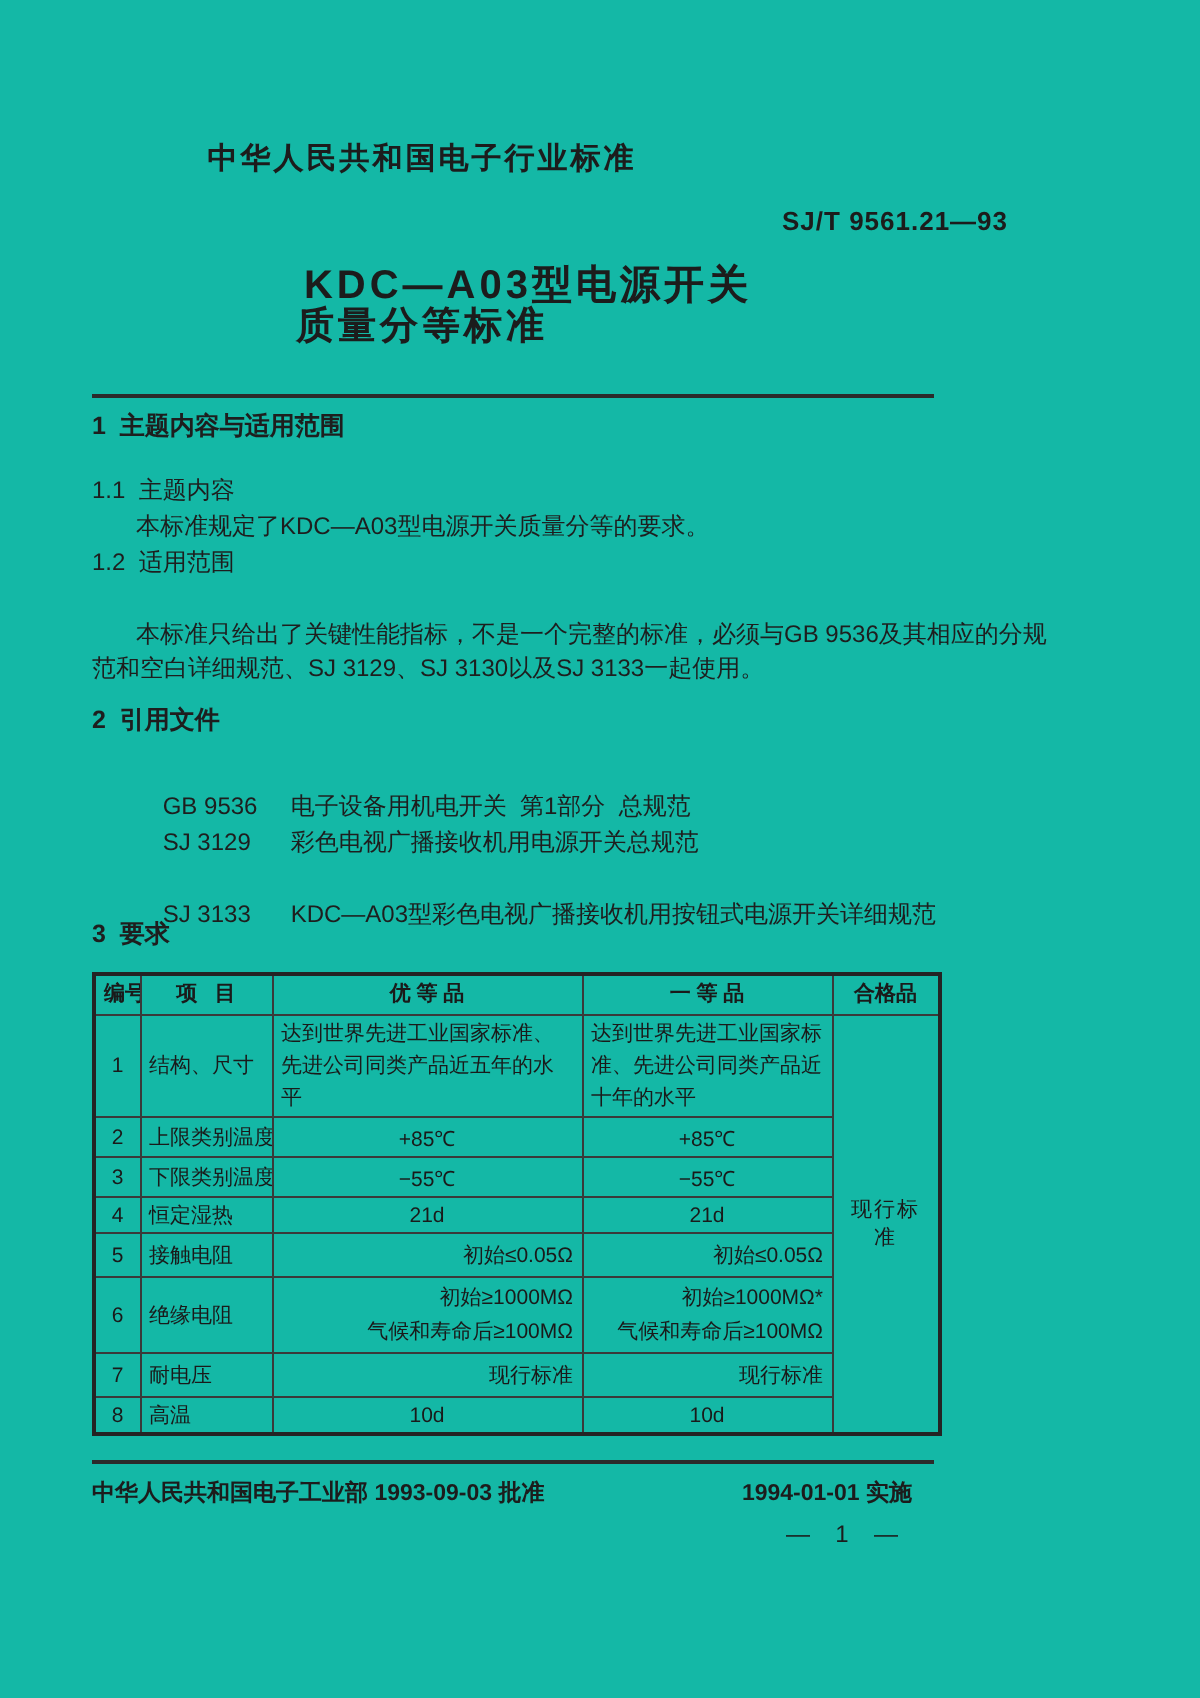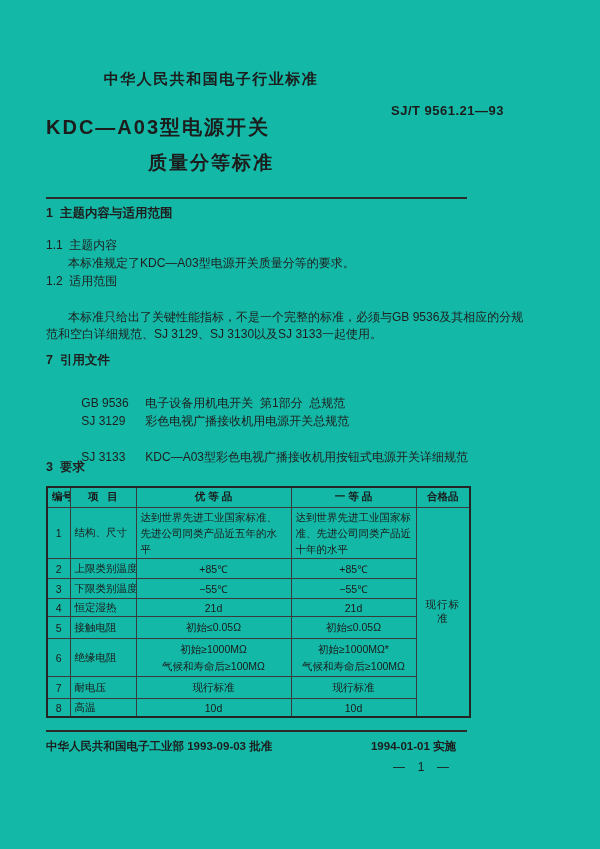--- a/index.html
+++ b/index.html
@@ -10,21 +10,21 @@
     font-family:Liberation Sans, sans-serif;
     overflow:hidden; margin:0 auto;
     box-shadow:0 0 4px rgba(0,0,0,.25);
   }
   .abs { position:absolute; white-space:pre-wrap; }
 
   .org-label   { left:46px; top:70px;  width:330px; text-align:center;
                  font-size:15px; font-weight:bold; letter-spacing:1.5px; }
   .std-number  { left:361px; top:103px; font-size:13px; font-weight:bold;
                  letter-spacing:.5px;margin-left:30px; }
-  .title-1     { left:46px; top:114px; width:330px; text-align:left;
+  .title-1     { left:46px; top:129px; width:330px; text-align:right;
                  font-size:20px; font-weight:bold; letter-spacing:2px; }
   .title-2     { left:46px; top:150px; width:330px; text-align:center;
                  font-size:19px; font-weight:bold; letter-spacing:2px; }
   .rule        { left:46px; width:421px; height:2px; background:#2b2b2b; }
   .rule-top    { top:197px; }
   .rule-footer { top:730px; }
 
   .bodyline { font-size:12px; line-height:15px; color:#1e1e1e; }
   .h-sec    { font-weight:bold; font-size:12.5px; }
   .ind      { left:68px; }
@@ -38,21 +38,21 @@
     border-collapse:collapse; table-layout:fixed;
     font-size:10.5px; color:#1a1a1a;
     border:2px solid #242424;
     padding-left:45px;
   }
   table.req th, table.req td {
     border:1px solid #3a3a3a; padding:1px 4px; overflow:hidden;
   }
   table.req th { font-weight:bold; white-space:pre; text-align:center; height:20px; }
   td.c { text-align:center; }
-  td.l { text-align:center; padding-left:8px; }
+  td.l { text-align:right; padding-left:8px; }
   td.item { text-align:left; padding-left:5px; white-space:pre; }
   td.para { line-height:1.55; padding:3px 5px; }
   td.merged { text-align:center; vertical-align:middle; letter-spacing:1px; }
   tr.h20 { height:20px; } tr.h39 { height:39px; } tr.h18 { height:18px; }
   tr.h22 { height:22px; } tr.h38 { height:38px; }
   .cell2line div { line-height:17px; }
 
   .footer-line {
     left:46px; top:739px; width:410px; display:flex;
     justify-content:space-between; font-size:11.5px; font-weight:bold;gap:28px;
@@ -71,21 +71,21 @@
   <div class="abs title-2">质量分等标准</div>
   <div class="abs rule rule-top"></div>
 
   <div class="abs bodyline h-sec noind" style="top:206px">1  主题内容与适用范围</div>
   <div class="abs bodyline noind" style="top:238px">1.1  主题内容</div>
   <div class="abs bodyline ind" style="top:256px">本标准规定了KDC—A03型电源开关质量分等的要求。</div>
   <div class="abs bodyline noind" style="top:274px">1.2  适用范围</div>
   <div class="abs bodyline ind" style="top:310px">本标准只给出了关键性能指标，不是一个完整的标准，必须与GB 9536及其相应的分规</div>
   <div class="abs bodyline noind" style="top:327px">范和空白详细规范、SJ 3129、SJ 3130以及SJ 3133一起使用。</div>
 
-  <div class="abs bodyline h-sec noind" style="top:353px">7  引用文件</div>
+  <div class="abs bodyline h-sec noind" style="top:353px">2  引用文件</div>
 
   <div class="abs bodyline ref-row" style="top:381px">
     <span class="ref-code">GB 9536</span><span>电子设备用机电开关  第1部分  总规范</span>
   </div>
   <div class="abs bodyline ref-row" style="top:399px">
     <span class="ref-code">SJ 3129</span><span>彩色电视广播接收机用电源开关总规范</span>
   </div>
   <div class="abs bodyline ref-row" style="top:435px">
     <span class="ref-code">SJ 3133</span><span>KDC—A03型彩色电视广播接收机用按钮式电源开关详细规范</span>
   </div>

